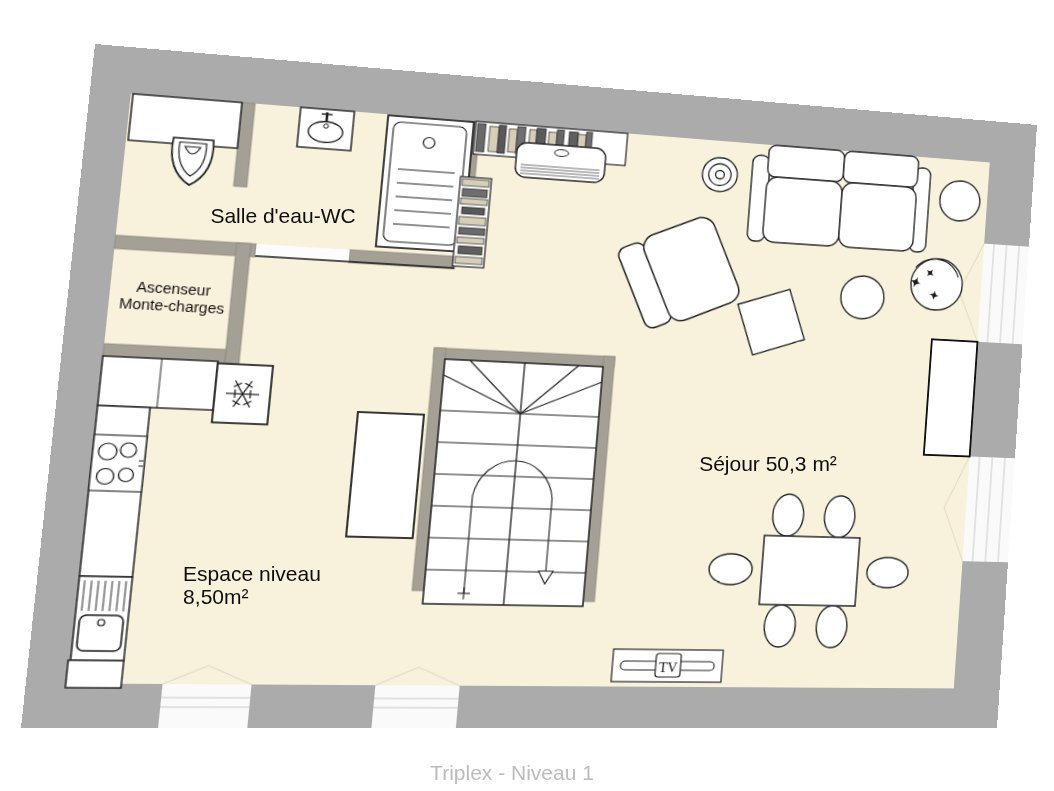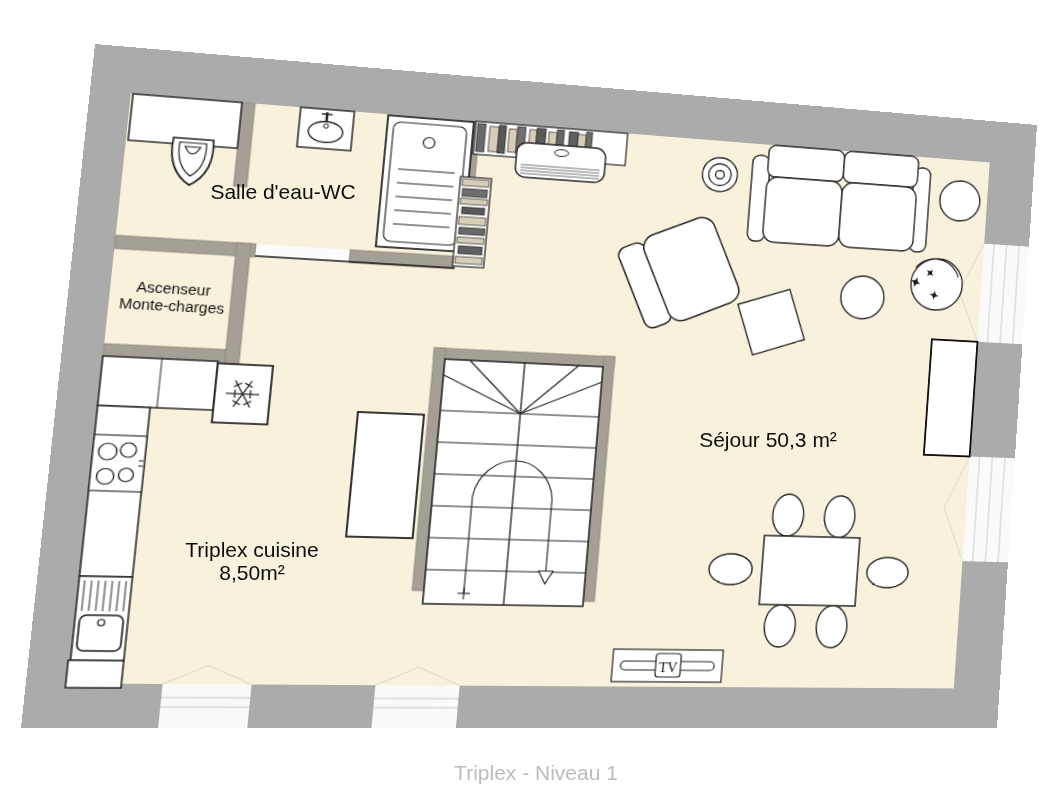--- a/index.html
+++ b/index.html
@@ -12,26 +12,27 @@
     position:absolute; left:0; top:0; width:940px; height:660px;
     transform-origin:0 0;
     transform: matrix3d(1.1503, 0.10403, 0, 0.00014289,
                         -0.11306, 1.00401, 0, -0.00004444,
                         0, 0, 1, 0,
                         95, 44, 0, 1);
   }
   .plan-wrap svg { display:block; }
   .room-label {
     position:absolute; transform:translateX(-50%);
-    text-align:center; color:#0d0d0d; font-size:21px; line-height:23px;
+    text-align:left; color:#0d0d0d; font-size:21px; line-height:23px;
     white-space:nowrap;
+    margin-top:24px;
   }
   .title-block { position:absolute; left:0; top:0; width:100%; height:100%; pointer-events:none; }
   .title-ghost {
-    position:absolute; left:536px; top:761px; transform:translateX(-50%);
+    position:absolute; left:512px; top:761px; transform:translateX(-50%);
     color:#bcbcbc; font-size:21px; white-space:nowrap;
   }
   .title-main {
     position:absolute; left:548px; top:800px; transform:translateX(-50%);
     color:#0a0a0a; font-size:24px; white-space:nowrap;
   }
   text { font-family:"Liberation Sans", sans-serif; }
   .tv-text { font-family:"Liberation Serif", serif; }
 </style>
 </head>
@@ -296,21 +297,21 @@
       </g>
 
     </svg>
   </div>
 
   <div class="room-label" style="left:283px; top:180px;">
     <div>Salle d'eau-WC</div>
   </div>
 
   <div class="room-label" style="left:252px; top:538px;">
-    <div>Triplex cuisine</div>
+    <div>Espace niveau</div>
     <div>8,50m²</div>
   </div>
 
   <div class="room-label" style="left:768px; top:428px;">
     <div>Séjour 50,3 m²</div>
   </div>
 
   <div class="title-block">
     <div class="title-ghost">Triplex - Niveau 1</div>
     <div class="title-main">Triplex - niveau 2</div>

